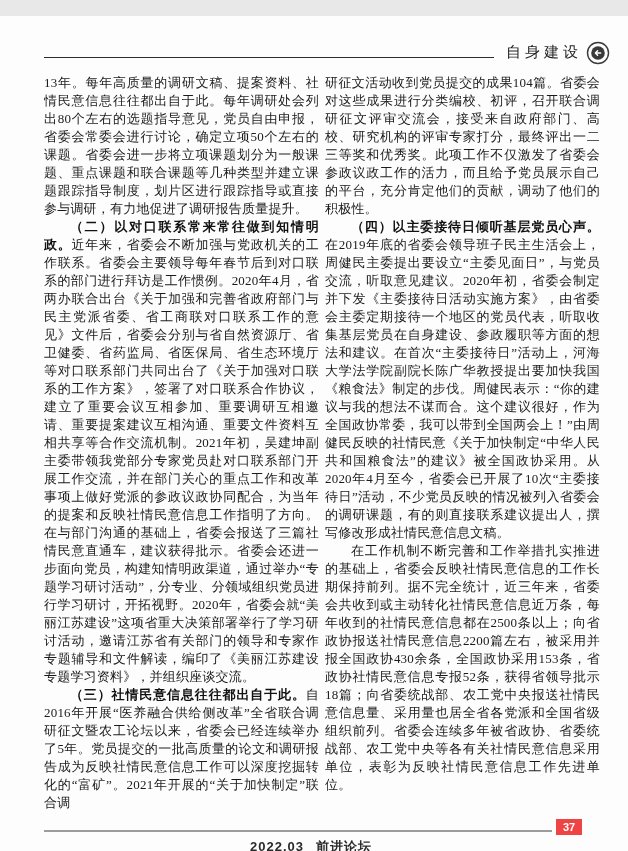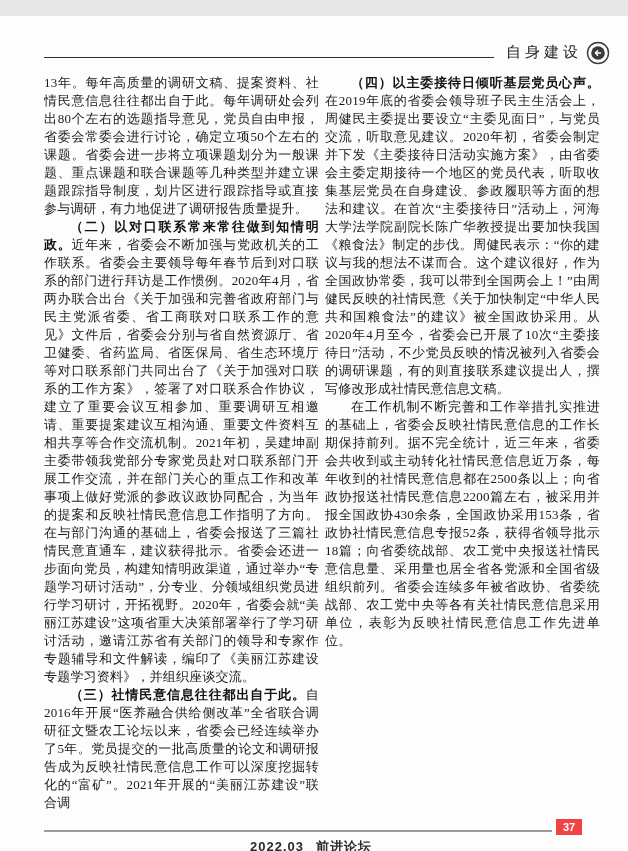--- a/index.html
+++ b/index.html
@@ -78,25 +78,28 @@
   <div class="columns">
 
     <div class="col">
       <p class="noindent">
         <span>13年。每年高质量的调研文稿、提案资料、社情民意信息往往都出自于此。每年调研处会列出80个左右的选题指导意见，党员自由申报，省委会常委会进行讨论，确定立项50个左右的课题。省委会进一步将立项课题划分为一般课题、重点课题和联合课题等几种类型并建立课题跟踪指导制度，划片区进行跟踪指导或直接参与调研，有力地促进了调研报告质量提升。</span>
       </p>
       <p>
         <span class="head">（二）以对口联系常来常往做到知情明政。</span><span>近年来，省委会不断加强与党政机关的工作联系。省委会主要领导每年春节后到对口联系的部门进行拜访是工作惯例。2020年4月，省两办联合出台《关于加强和完善省政府部门与民主党派省委、省工商联对口联系工作的意见》文件后，省委会分别与省自然资源厅、省卫健委、省药监局、省医保局、省生态环境厅等对口联系部门共同出台了《关于加强对口联系的工作方案》，签署了对口联系合作协议，建立了重要会议互相参加、重要调研互相邀请、重要提案建议互相沟通、重要文件资料互相共享等合作交流机制。2021年初，吴建坤副主委带领我党部分专家党员赴对口联系部门开展工作交流，并在部门关心的重点工作和改革事项上做好党派的参政议政协同配合，为当年的提案和反映社情民意信息工作指明了方向。在与部门沟通的基础上，省委会报送了三篇社情民意直通车，建议获得批示。省委会还进一步面向党员，构建知情明政渠道，通过举办“专题学习研讨活动”，分专业、分领域组织党员进行学习研讨，开拓视野。2020年，省委会就“美丽江苏建设”这项省重大决策部署举行了学习研讨活动，邀请江苏省有关部门的领导和专家作专题辅导和文件解读，编印了《美丽江苏建设专题学习资料》，并组织座谈交流。</span>
       </p>
       <p>
-        <span class="head">（三）社情民意信息往往都出自于此。</span><span>自2016年开展“医养融合供给侧改革”全省联合调研征文暨农工论坛以来，省委会已经连续举办了5年。党员提交的一批高质量的论文和调研报告成为反映社情民意信息工作可以深度挖掘转化的“富矿”。2021年开展的“美丽江苏建设”联合调</span>
+        <span class="head">（三）社情民意信息往往都出自于此。</span><span>自2016年开展“医养融合供给侧改革”全省联合调研征文暨农工论坛以来，省委会已经连续举办了5年。党员提交的一批高质量的论文和调研报告成为反映社情民意信息工作可以深度挖掘转化的“富矿”。2021年开展的“关于加快制定”联合调</span>
       </p>
     </div>
 
     <div class="col">
+      <p class="noindent">
+        <span>研征文活动收到党员提交的成果104篇。省委会对这些成果进行分类编校、初评，召开联合调研征文评审交流会，接受来自政府部门、高校、研究机构的评审专家打分，最终评出一二三等奖和优秀奖。此项工作不仅激发了省委会参政议政工作的活力，而且给予党员展示自己的平台，充分肯定他们的贡献，调动了他们的积极性。</span>
+      </p>
       <p>
         <span class="head">（四）以主委接待日倾听基层党员心声。</span><span>在2019年底的省委会领导班子民主生活会上，周健民主委提出要设立“主委见面日”，与党员交流，听取意见建议。2020年初，省委会制定并下发《主委接待日活动实施方案》，由省委会主委定期接待一个地区的党员代表，听取收集基层党员在自身建设、参政履职等方面的想法和建议。在首次“主委接待日”活动上，河海大学法学院副院长陈广华教授提出要加快我国《粮食法》制定的步伐。周健民表示：“你的建议与我的想法不谋而合。这个建议很好，作为全国政协常委，我可以带到全国两会上！”由周健民反映的社情民意《关于加快制定“中华人民共和国粮食法”的建议》被全国政协采用。从2020年4月至今，省委会已开展了10次“主委接待日”活动，不少党员反映的情况被列入省委会的调研课题，有的则直接联系建议提出人，撰写修改形成社情民意信息文稿。</span>
       </p>
       <p>
         <span>在工作机制不断完善和工作举措扎实推进的基础上，省委会反映社情民意信息的工作长期保持前列。据不完全统计，近三年来，省委会共收到或主动转化社情民意信息近万条，每年收到的社情民意信息都在2500条以上；向省政协报送社情民意信息2200篇左右，被采用并报全国政协430余条，全国政协采用153条，省政协社情民意信息专报52条，获得省领导批示18篇；向省委统战部、农工党中央报送社情民意信息量、采用量也居全省各党派和全国省级组织前列。省委会连续多年被省政协、省委统战部、农工党中央等各有关社情民意信息采用单位，表彰为反映社情民意信息工作先进单位。</span>
       </p>
 
     </div>
 
   </div>

